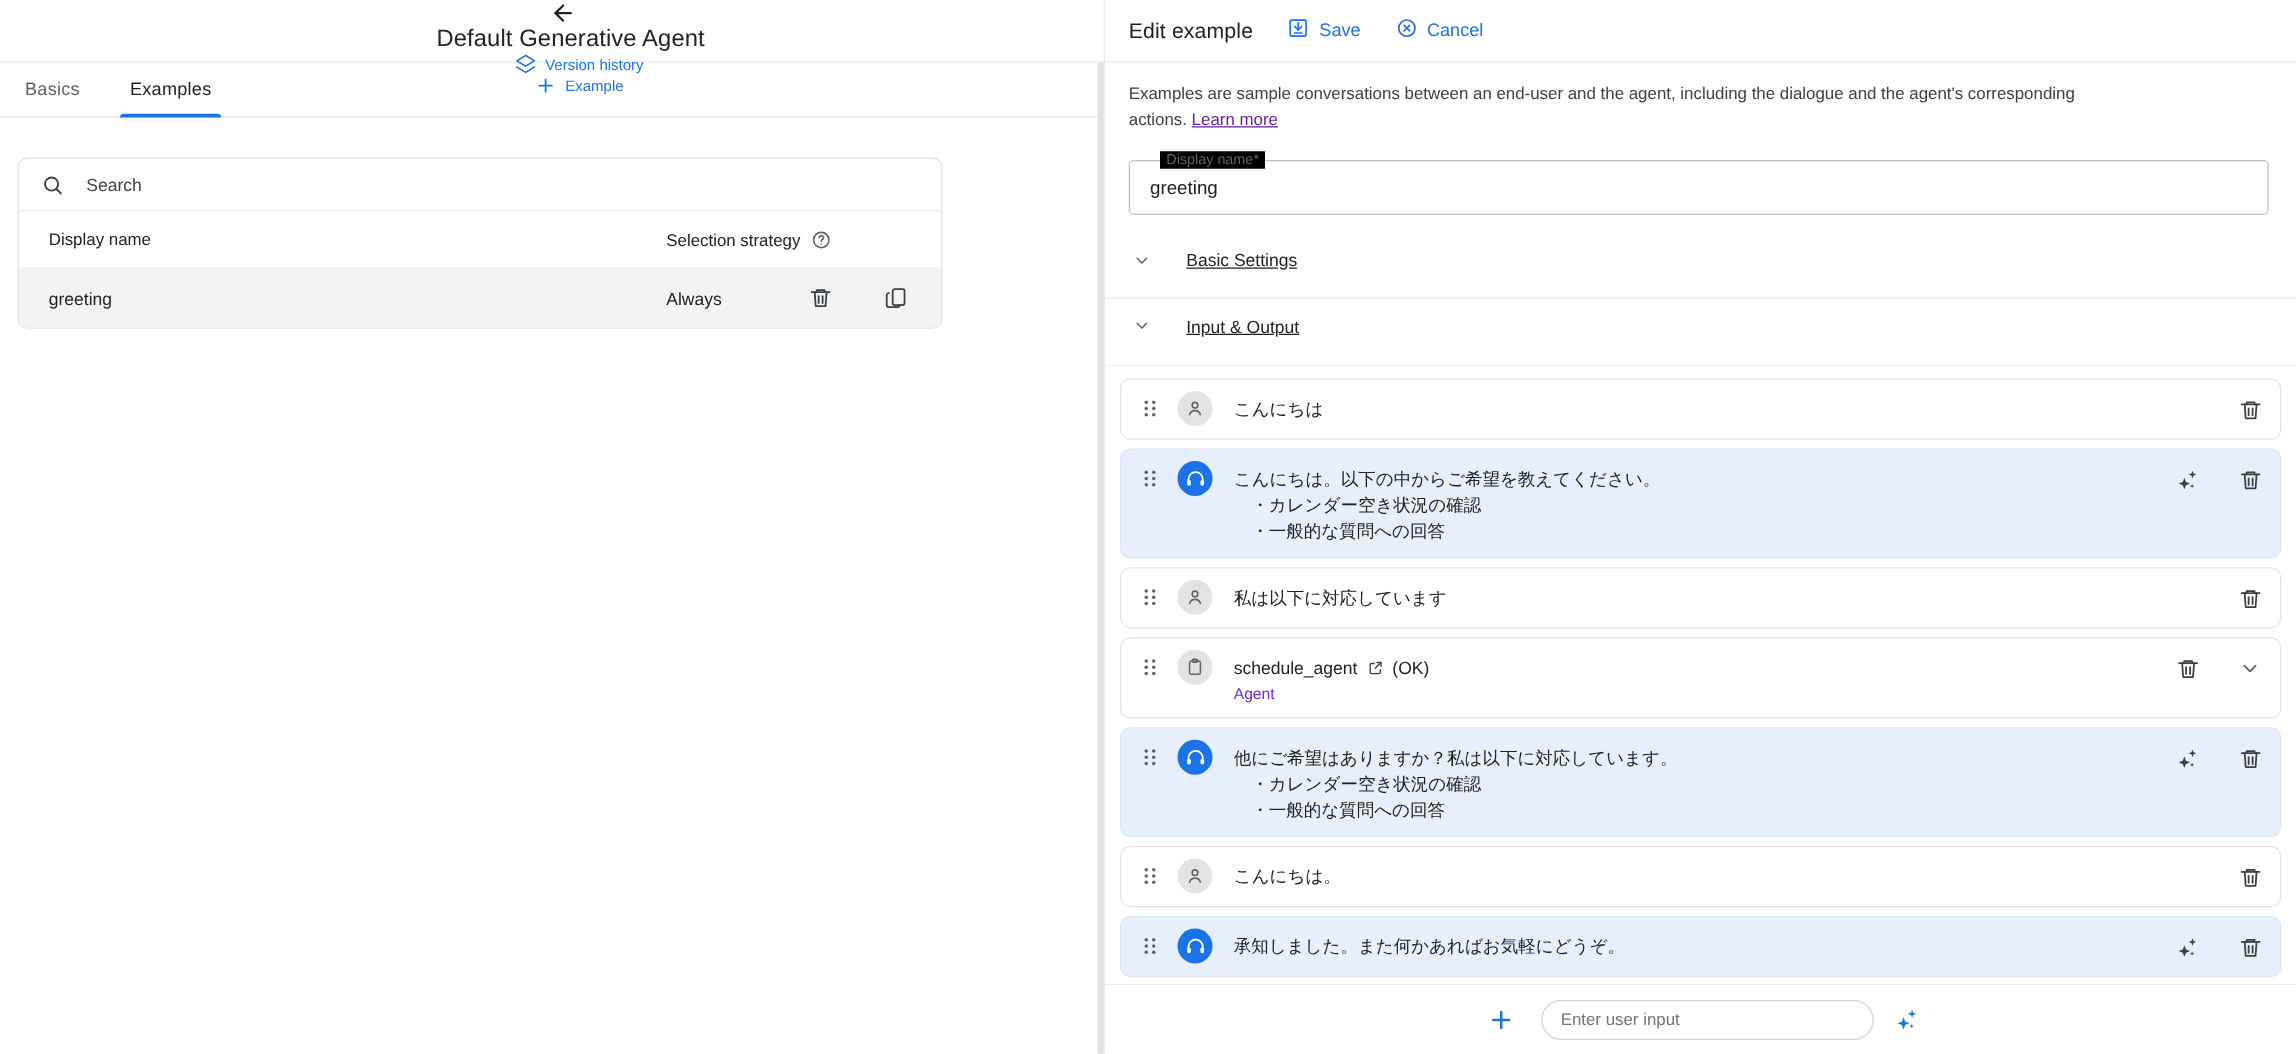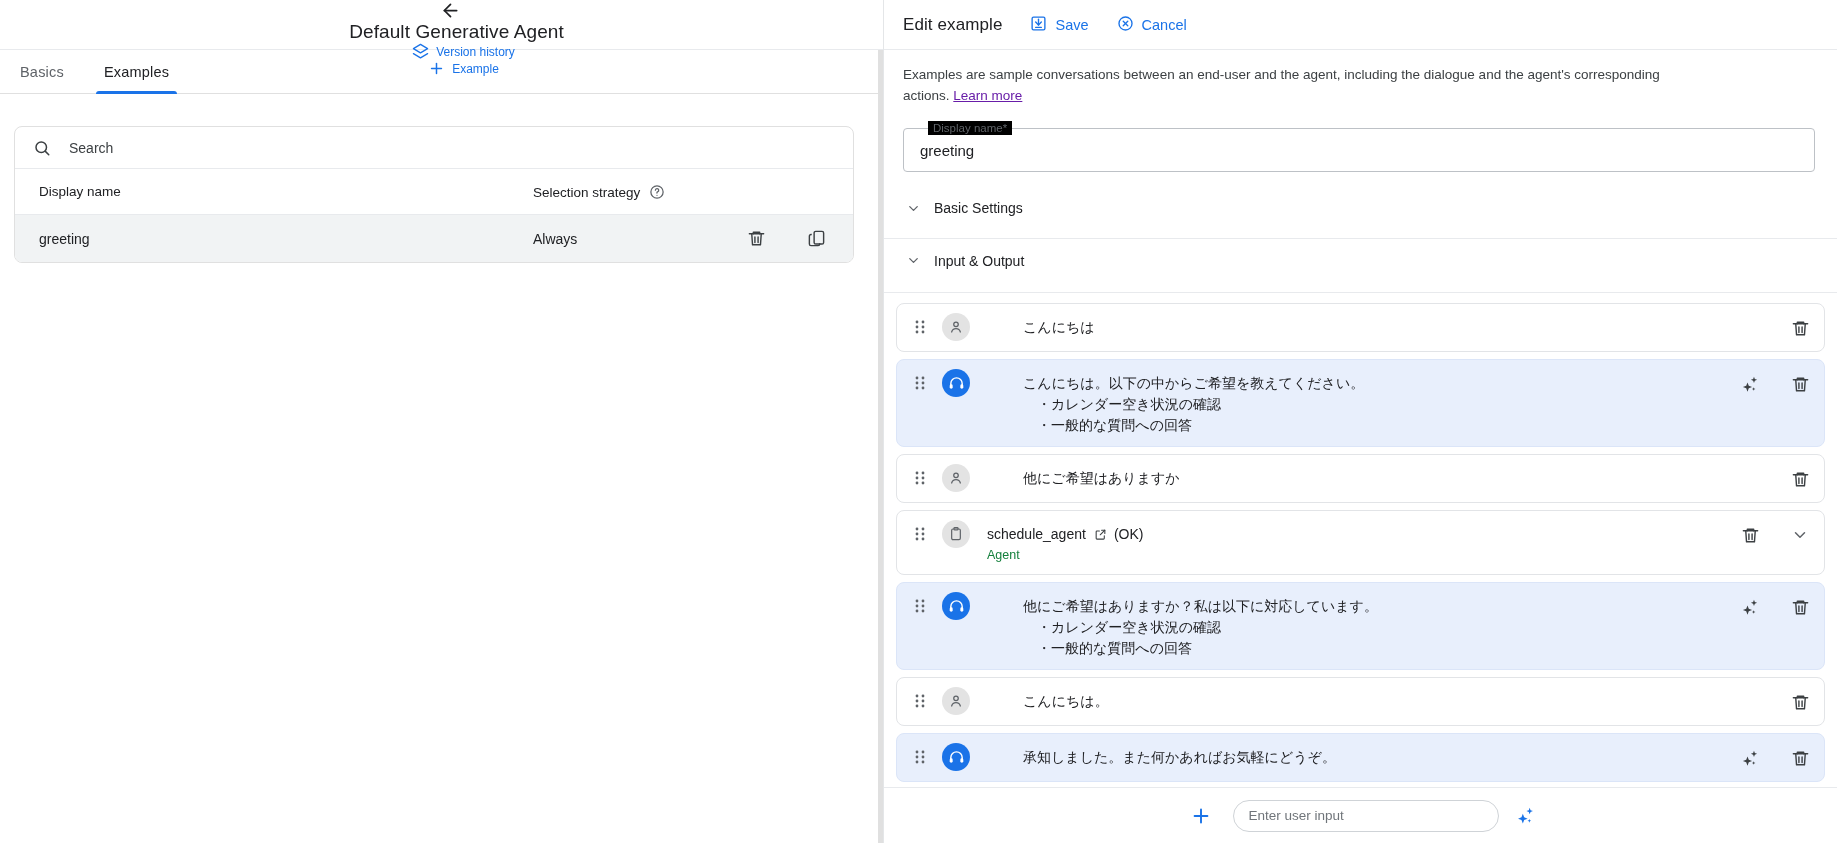--- a/index.html
+++ b/index.html
@@ -79,21 +79,21 @@
     background: #1a73e8;
     border-radius: 3px 3px 0 0;
   }
 
   .table-card {
     margin: 32px 14px 0 14px;
     border: 1px solid #e0e0e0;
     border-radius: 8px;
     overflow: hidden;
     background: #fff;
-    width: 840px;
+    width: 740px;
   }
   .search-row {
     height: 42px;
     display: flex; align-items: center;
     padding: 0 18px;
     border-bottom: 1px solid #e8eaed;
     gap: 16px;
   }
   .search-row .sicon { color: #3c4043; display: flex; }
   .search-input {
@@ -206,26 +206,27 @@
     width: 100%; height: 100%;
     font-size: 15px;
     font-family: inherit;
     color: #202124;
     background: transparent;
   }
 
   .accordion-hdr {
     height: 32px;
     display: flex; align-items: center;
-    gap: 13px;
+    gap: 28px;
     font-size: 14px;
     color: #202124;
     cursor: pointer;
     padding-left: 22px;
     margin-top: 20px;
+    text-decoration: underline;
   }
   .accordion-hdr .chev { color: #5f6368; display: flex; }
   .accordion-hdr.sep {
     border-top: 1px solid #e8eaed;
     padding-top: 0;
     margin-top: 14px;
     height: 44px;
   }
   .io-divider { border-top: 1px solid #e8eaed; margin-top: 10px; }
 
@@ -268,25 +269,25 @@
   .avatar.tool { background: #e3e3e3; color: #5f6368; }
   .msg {
     flex: 1;
     margin-left: 17px;
     font-size: 14px;
     color: #202124;
     line-height: 21px;
     padding-top: 3px;
     min-width: 0;
   }
-  .msg .line { white-space: pre-wrap; margin-left: 36px; }
+  .msg .line { white-space: pre-wrap; }
   .msg .bullet { padding-left: 14px; }
   .msg .sub {
     font-size: 12.5px;
-    color: #15803d;
+    color: #6d28d9;
     line-height: 18px;
     margin-top: 1px;
   }
   .tool-title { display: flex; align-items: center; gap: 5px; }
   .ext-link { display: flex; align-items: center; color: #3c4043; cursor: pointer; margin: 0 2px 0 3px; }
   .row-icons {
     display: flex; align-items: center; gap: 24px;
     margin-left: auto;
     padding-left: 14px;
     padding-top: 1px;
@@ -575,21 +576,21 @@
               <circle cx="9" cy="13" r="1.4"></circle>
             </svg>
         </div>
         <div class="avatar user">
           <svg width="16" height="16" viewBox="0 0 24 24" fill="none" stroke="currentColor" stroke-width="1.9" stroke-linecap="round">
               <circle cx="12" cy="8" r="3.4"></circle>
               <path d="M5.5 19.5c.8-3.3 3.4-5 6.5-5s5.7 1.7 6.5 5"></path>
             </svg>
         </div>
         <div class="msg">
-          <div class="line">他にご希望はありますか</div>
+          <div class="line">私は以下に対応しています</div>
         </div>
         <div class="row-icons">
           <span class="icon-btn">
             <svg width="19" height="19" viewBox="0 0 24 24" fill="none" stroke="#3c4043" stroke-width="1.8" stroke-linecap="round" stroke-linejoin="round">
                 <polyline points="3 6 21 6"></polyline>
                 <path d="M8 6V4h8v2"></path>
                 <path d="M6 6l1 14h10l1-14"></path>
                 <line x1="10" y1="10" x2="10" y2="17"></line>
                 <line x1="14" y1="10" x2="14" y2="17"></line>
               </svg>

